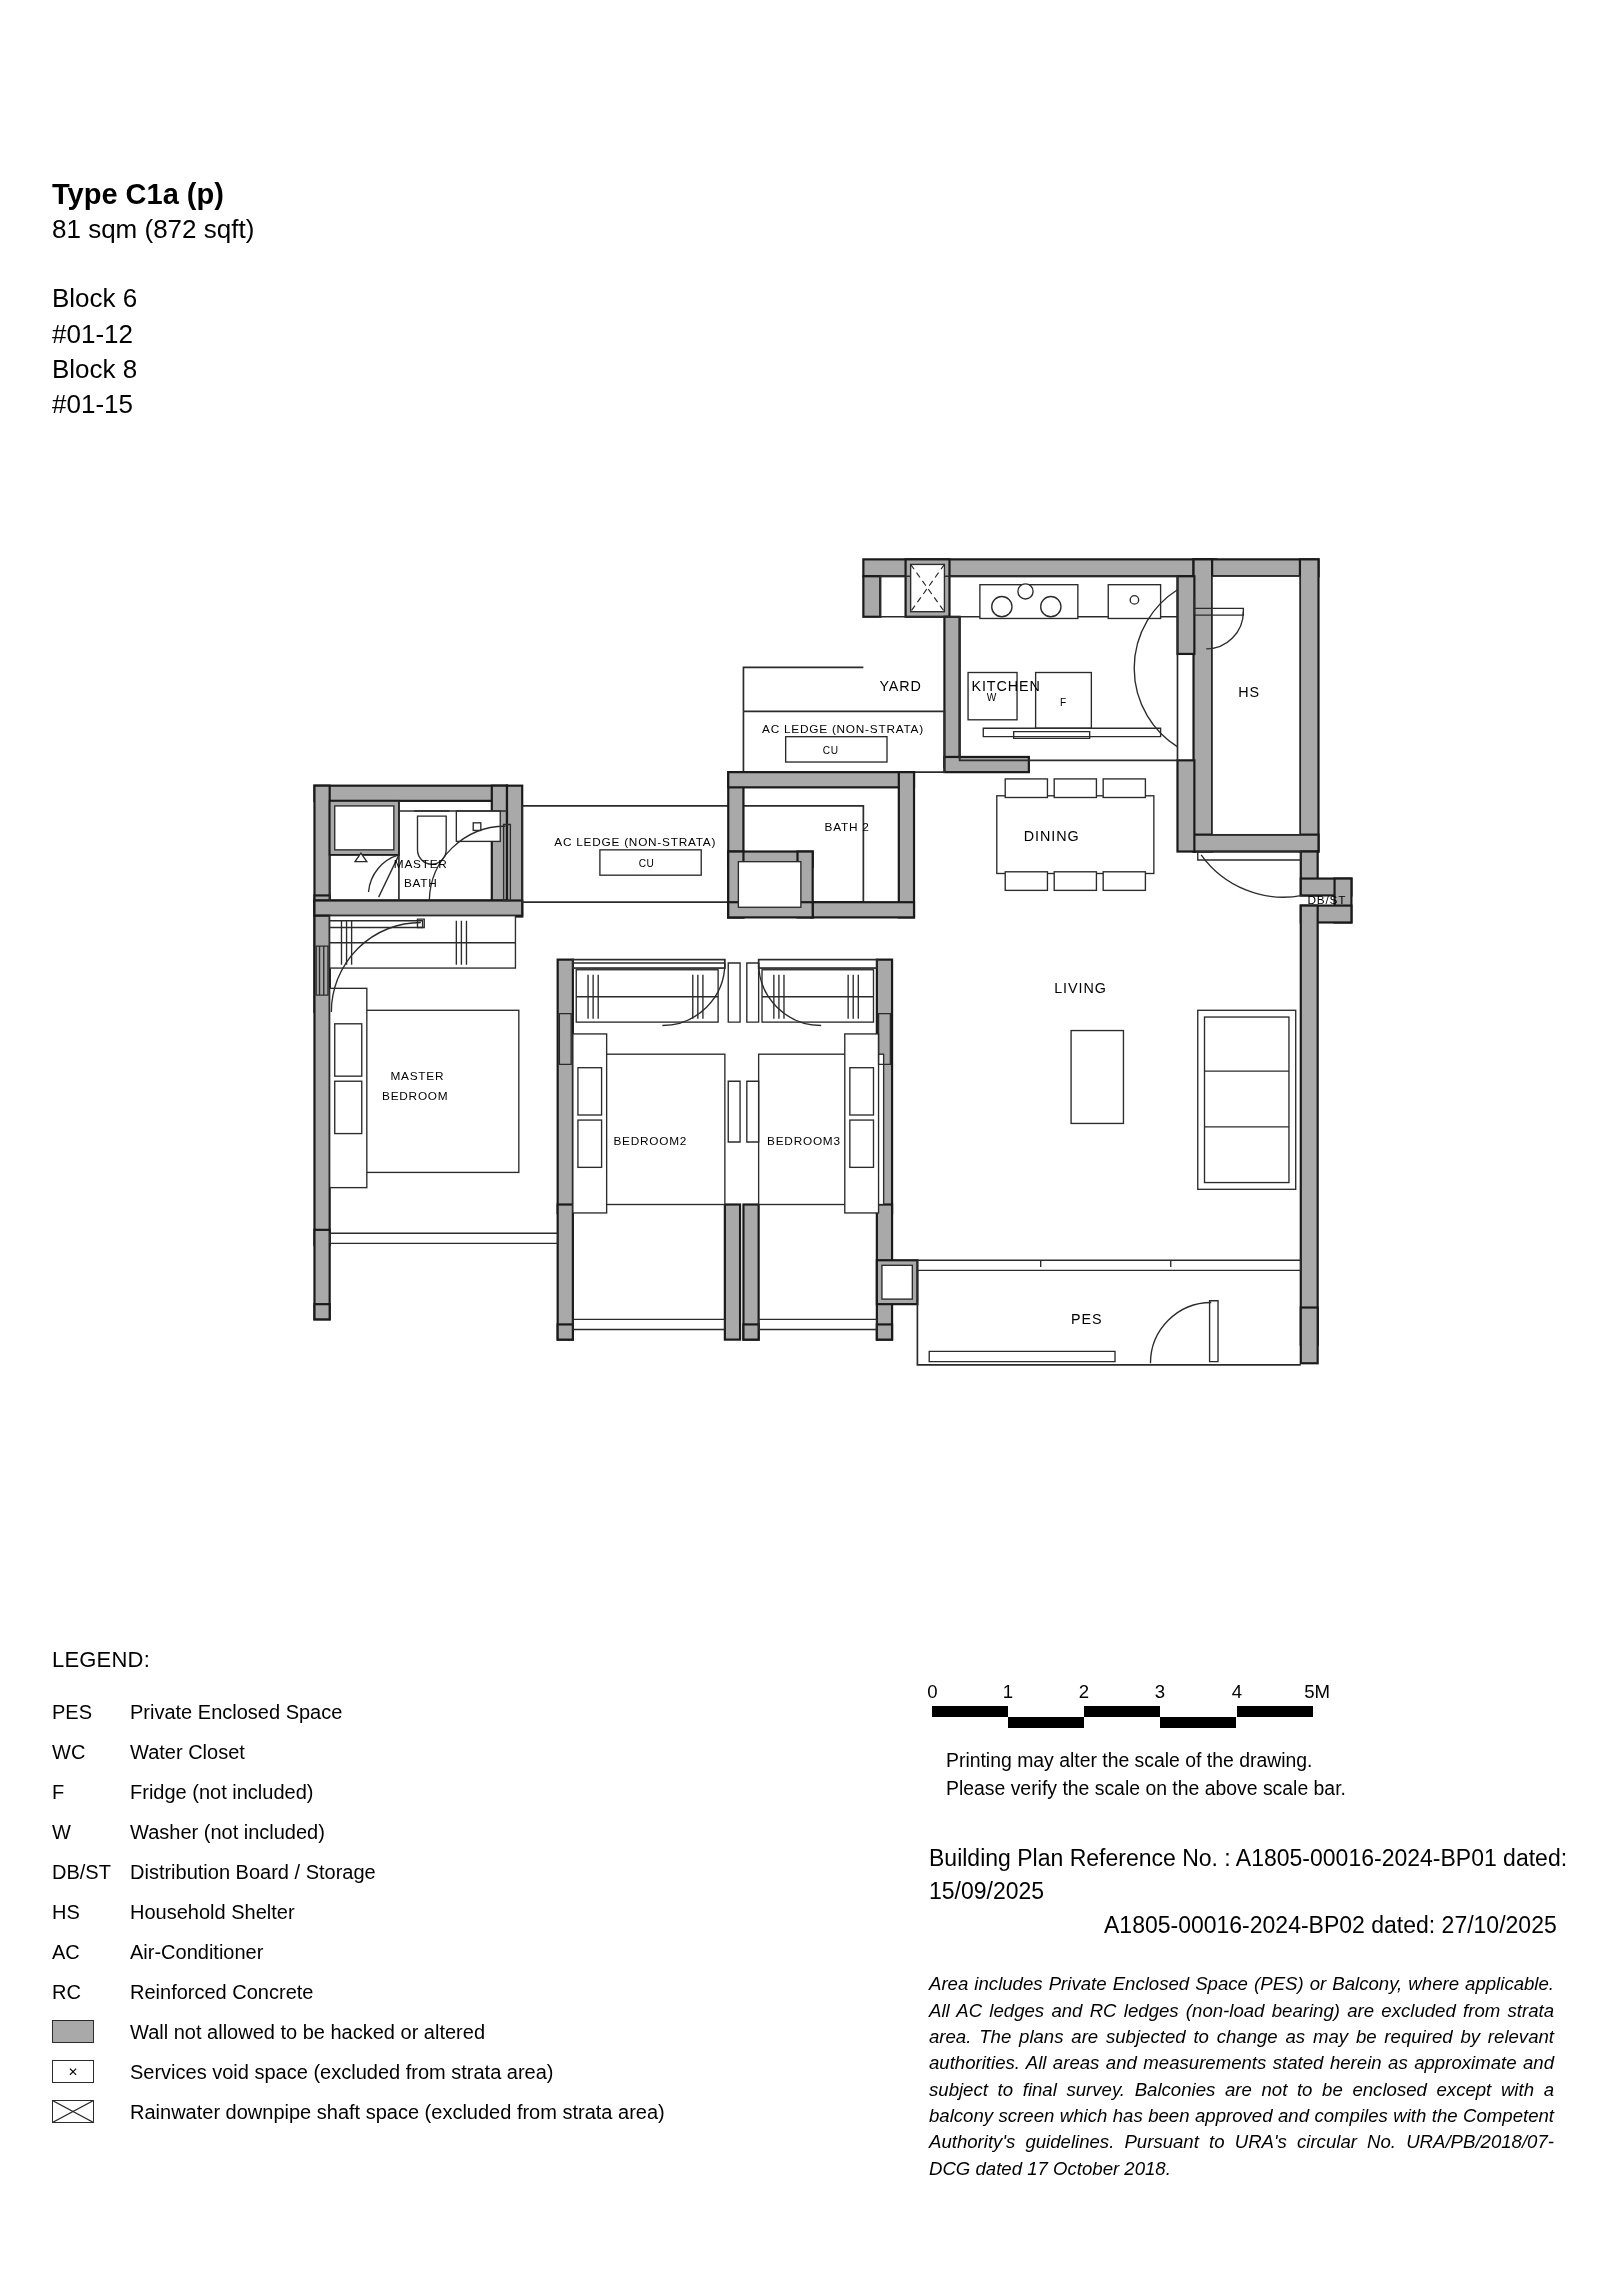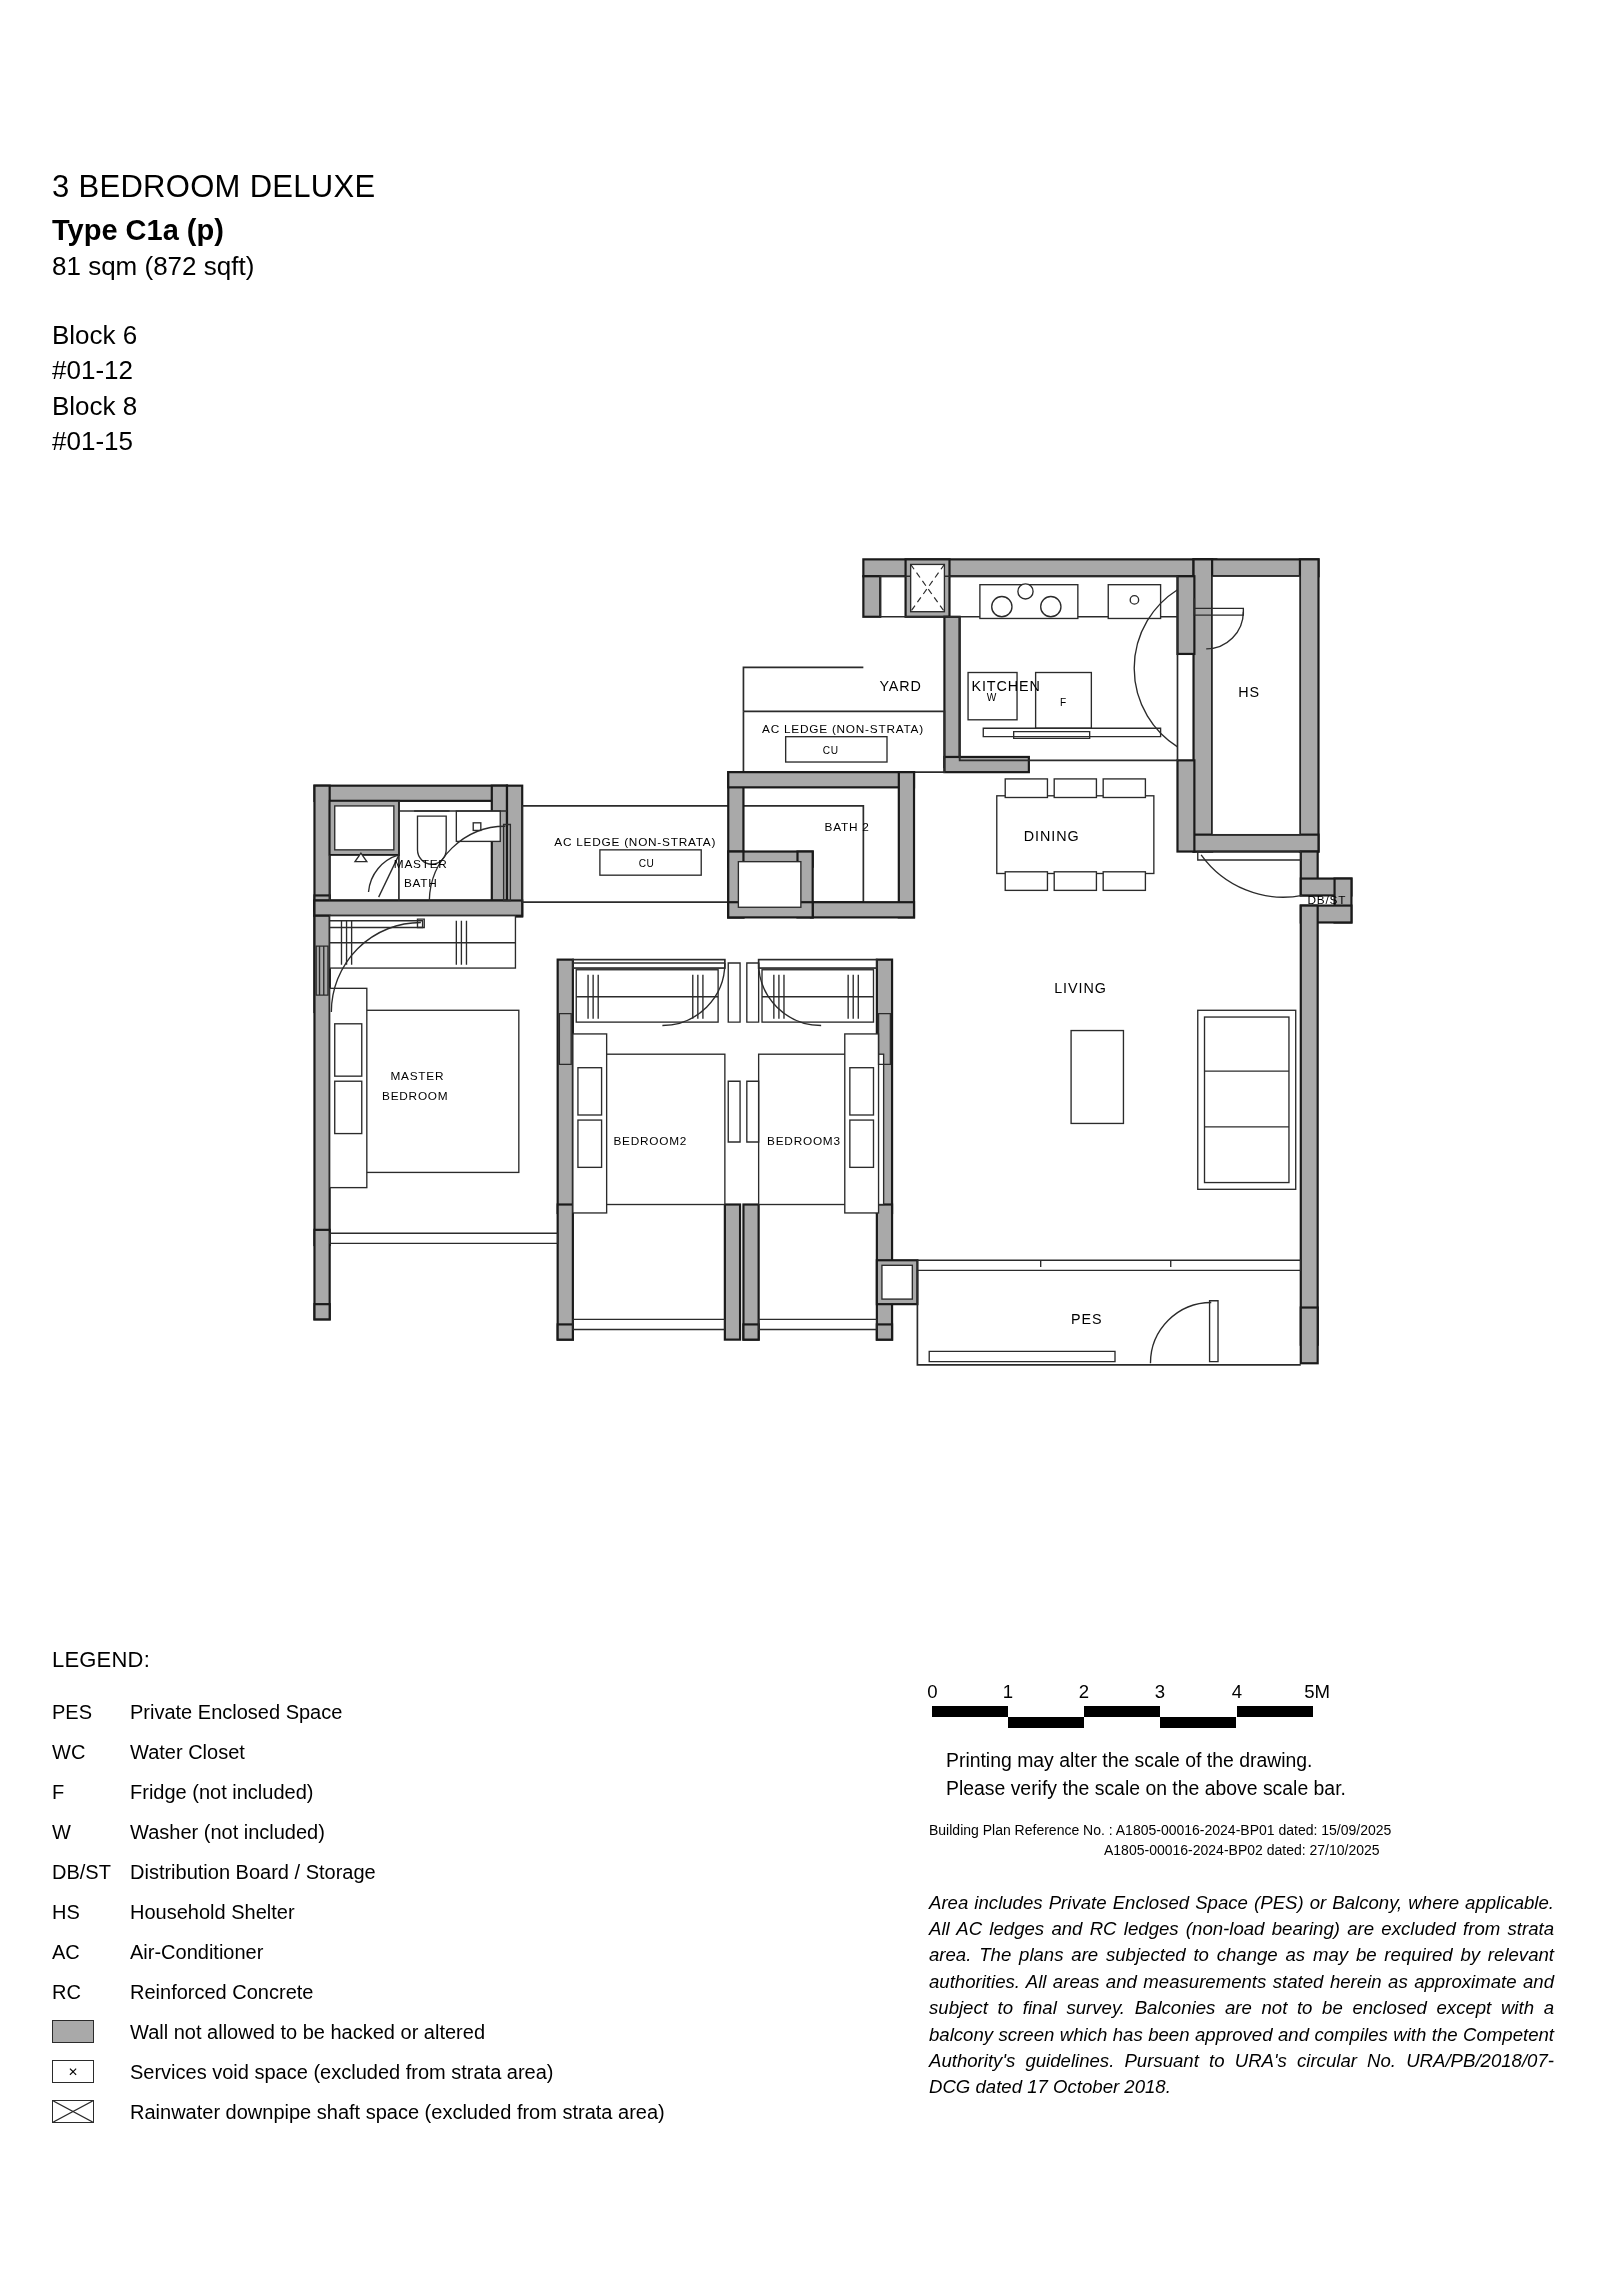--- a/index.html
+++ b/index.html
@@ -40,29 +40,28 @@
 
   
   #rightcol{left:929px;top:1681px;width:642px;}
   #scalebar-wrap{width:397px;position:relative;height:61px;}
   #scale-ticks{position:relative;height:25px;}
   #scale-ticks span{position:absolute;top:0;font-size:18.6px;transform:translateX(-50%);}
   #scale-ticks span.last{transform:translateX(-34%);}
   #scale-bars{position:relative;height:29px;}
   .sbar{position:absolute;height:11px;background:#000;}
   #print-note{font-size:19.4px;line-height:1.42;margin-top:5px;margin-left:17px;}
-  #bp-ref{font-size:14px;line-height:1.45;margin-top:18px;}
+  #bp-ref{font-size:23px;line-height:1.45;margin-top:40px;}
   #bp-ref .l2{padding-left:175px;}
   #disclaimer{font-size:18.6px;line-height:1.42;margin-top:29px;text-align:justify;width:625px;font-style:italic;}
 </style>
 </head>
 <body>
 
 <div class="abs" id="header">
-  <div id="unit-title">3 BEDROOM DELUXE</div>
   <div id="unit-type">Type C1a (p)</div>
   <div id="unit-area">81 sqm (872 sqft)</div>
   <div id="blocks">
     <div>Block 6</div>
     <div>#01-12</div>
     <div>Block 8</div>
     <div>#01-15</div>
   </div>
 </div>
 

